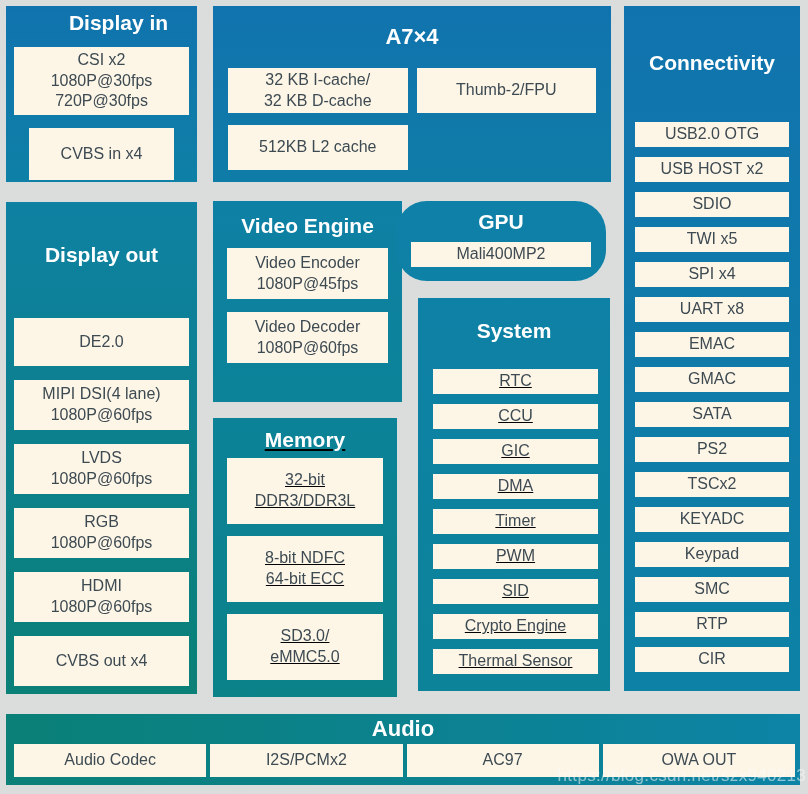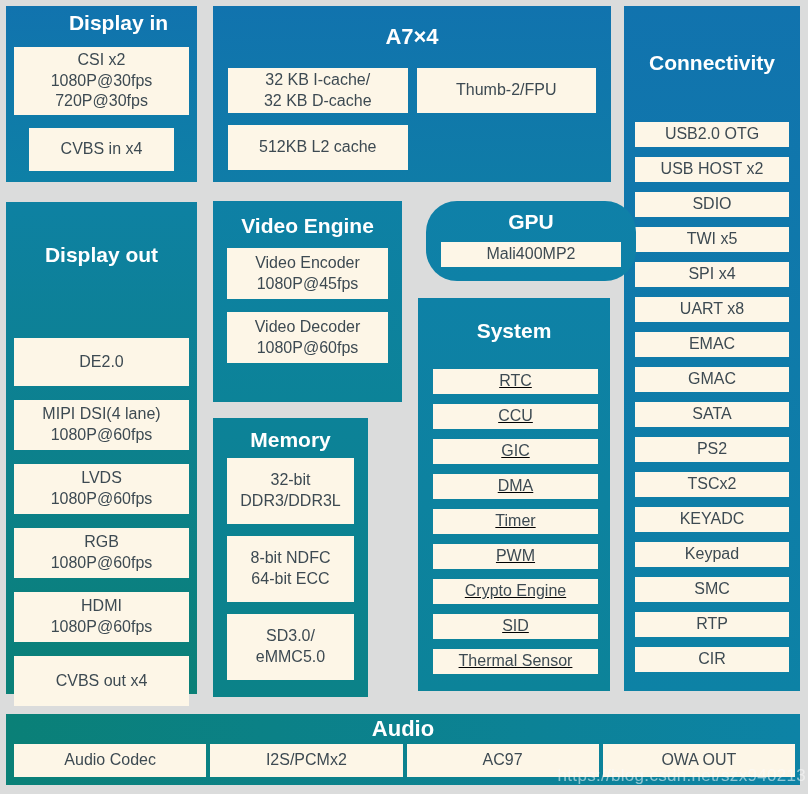--- a/index.html
+++ b/index.html
@@ -20,43 +20,43 @@
     display:flex;align-items:center;justify-content:center;
     text-align:center;white-space:pre-line;
     font-size:16px;line-height:1.3;
   }
   
   .p-display-in   {left:6px;  top:6px;   width:191px;height:176px;background:linear-gradient(180deg,#1173ae,#0e80a6);}
   .p-a7           {left:213px;top:6px;   width:398px;height:176px;background:linear-gradient(180deg,#1173ae,#0f7ca7);}
   .p-connectivity {left:624px;top:6px;   width:176px;height:685px;background:linear-gradient(180deg,#1173ae,#0d82a5);}
   .p-display-out  {left:6px;  top:202px; width:191px;height:492px;background:linear-gradient(180deg,#0e81a2,#0a8077);}
   .p-video-engine {left:213px;top:201px; width:189px;height:201px;background:linear-gradient(180deg,#0e80a5,#0c8398);}
-  .p-memory       {left:213px;top:418px; width:155px;height:279px;background:linear-gradient(180deg,#0c8298,#0b8288);}
-  .p-gpu          {left:426px;top:201px; width:210px;height:80px; background:linear-gradient(180deg,#0f80a8,#0e81a6);border-radius:31px;}
+  .p-memory       {left:213px;top:418px; width:184px;height:279px;background:linear-gradient(180deg,#0c8298,#0b8288);text-decoration:underline;}
+  .p-gpu          {left:396px;top:201px; width:210px;height:80px; background:linear-gradient(180deg,#0f80a8,#0e81a6);border-radius:31px;}
   .p-system       {left:418px;top:298px; width:192px;height:393px;background:linear-gradient(180deg,#0e81a6,#0c8399);}
   .p-audio        {left:6px;  top:714px; width:794px;height:71px; background:linear-gradient(90deg,#0a8077,#0d83a6);}
 
   
   .p-display-in .panel-title{margin-top:4px;padding-left:34px;}
   .di-box1{margin:11px 8px 0;height:68px;}
-  .di-box2{margin:13px 23px 0;height:43px;}
+  .di-box2{margin:13px 23px 0;height:52px;}
 
   
   .p-a7 .panel-title{margin-top:18px;font-size:22px;}
   .a7-grid{display:grid;grid-template-columns:1fr 1fr;gap:12px 9px;margin:18px 15px 0;}
   .a7-grid .box{height:45px;}
 
   
   .p-connectivity .panel-title{margin-top:44px;}
   .conn-list{display:flex;flex-direction:column;gap:10px;margin:46px 11px 0;}
   .conn-list .box{height:25px;}
 
   
   .p-display-out .panel-title{margin-top:40px;}
-  .dout-list{display:flex;flex-direction:column;gap:14px;margin:70px 8px 0;}
+  .dout-list{display:flex;flex-direction:column;gap:14px;margin:50px 8px 0;}
   .dout-list .box{height:50px;}
   .dout-list .box:first-child{height:48px;}
 
   
   .p-video-engine .panel-title{margin-top:12px;}
   .ve-list{display:flex;flex-direction:column;gap:13px;margin:9px 14px 0;}
   .ve-list .box{height:51px;}
 
   
   .p-memory .panel-title{margin-top:9px;}
@@ -172,22 +172,22 @@
 
 <div class="panel p-system">
   <div class="panel-title">System</div>
   <div class="sys-list">
     <div class="box">RTC</div>
     <div class="box">CCU</div>
     <div class="box">GIC</div>
     <div class="box">DMA</div>
     <div class="box">Timer</div>
     <div class="box">PWM</div>
+    <div class="box">SID</div>
     <div class="box">Crypto Engine</div>
-    <div class="box">SID</div>
     <div class="box">Thermal Sensor</div>
   </div>
 </div>
 
 <div class="panel p-audio">
   <div class="panel-title">Audio</div>
   <div class="audio-row">
     <div class="box">Audio Codec</div>
     <div class="box">I2S/PCMx2</div>
     <div class="box">AC97</div>

